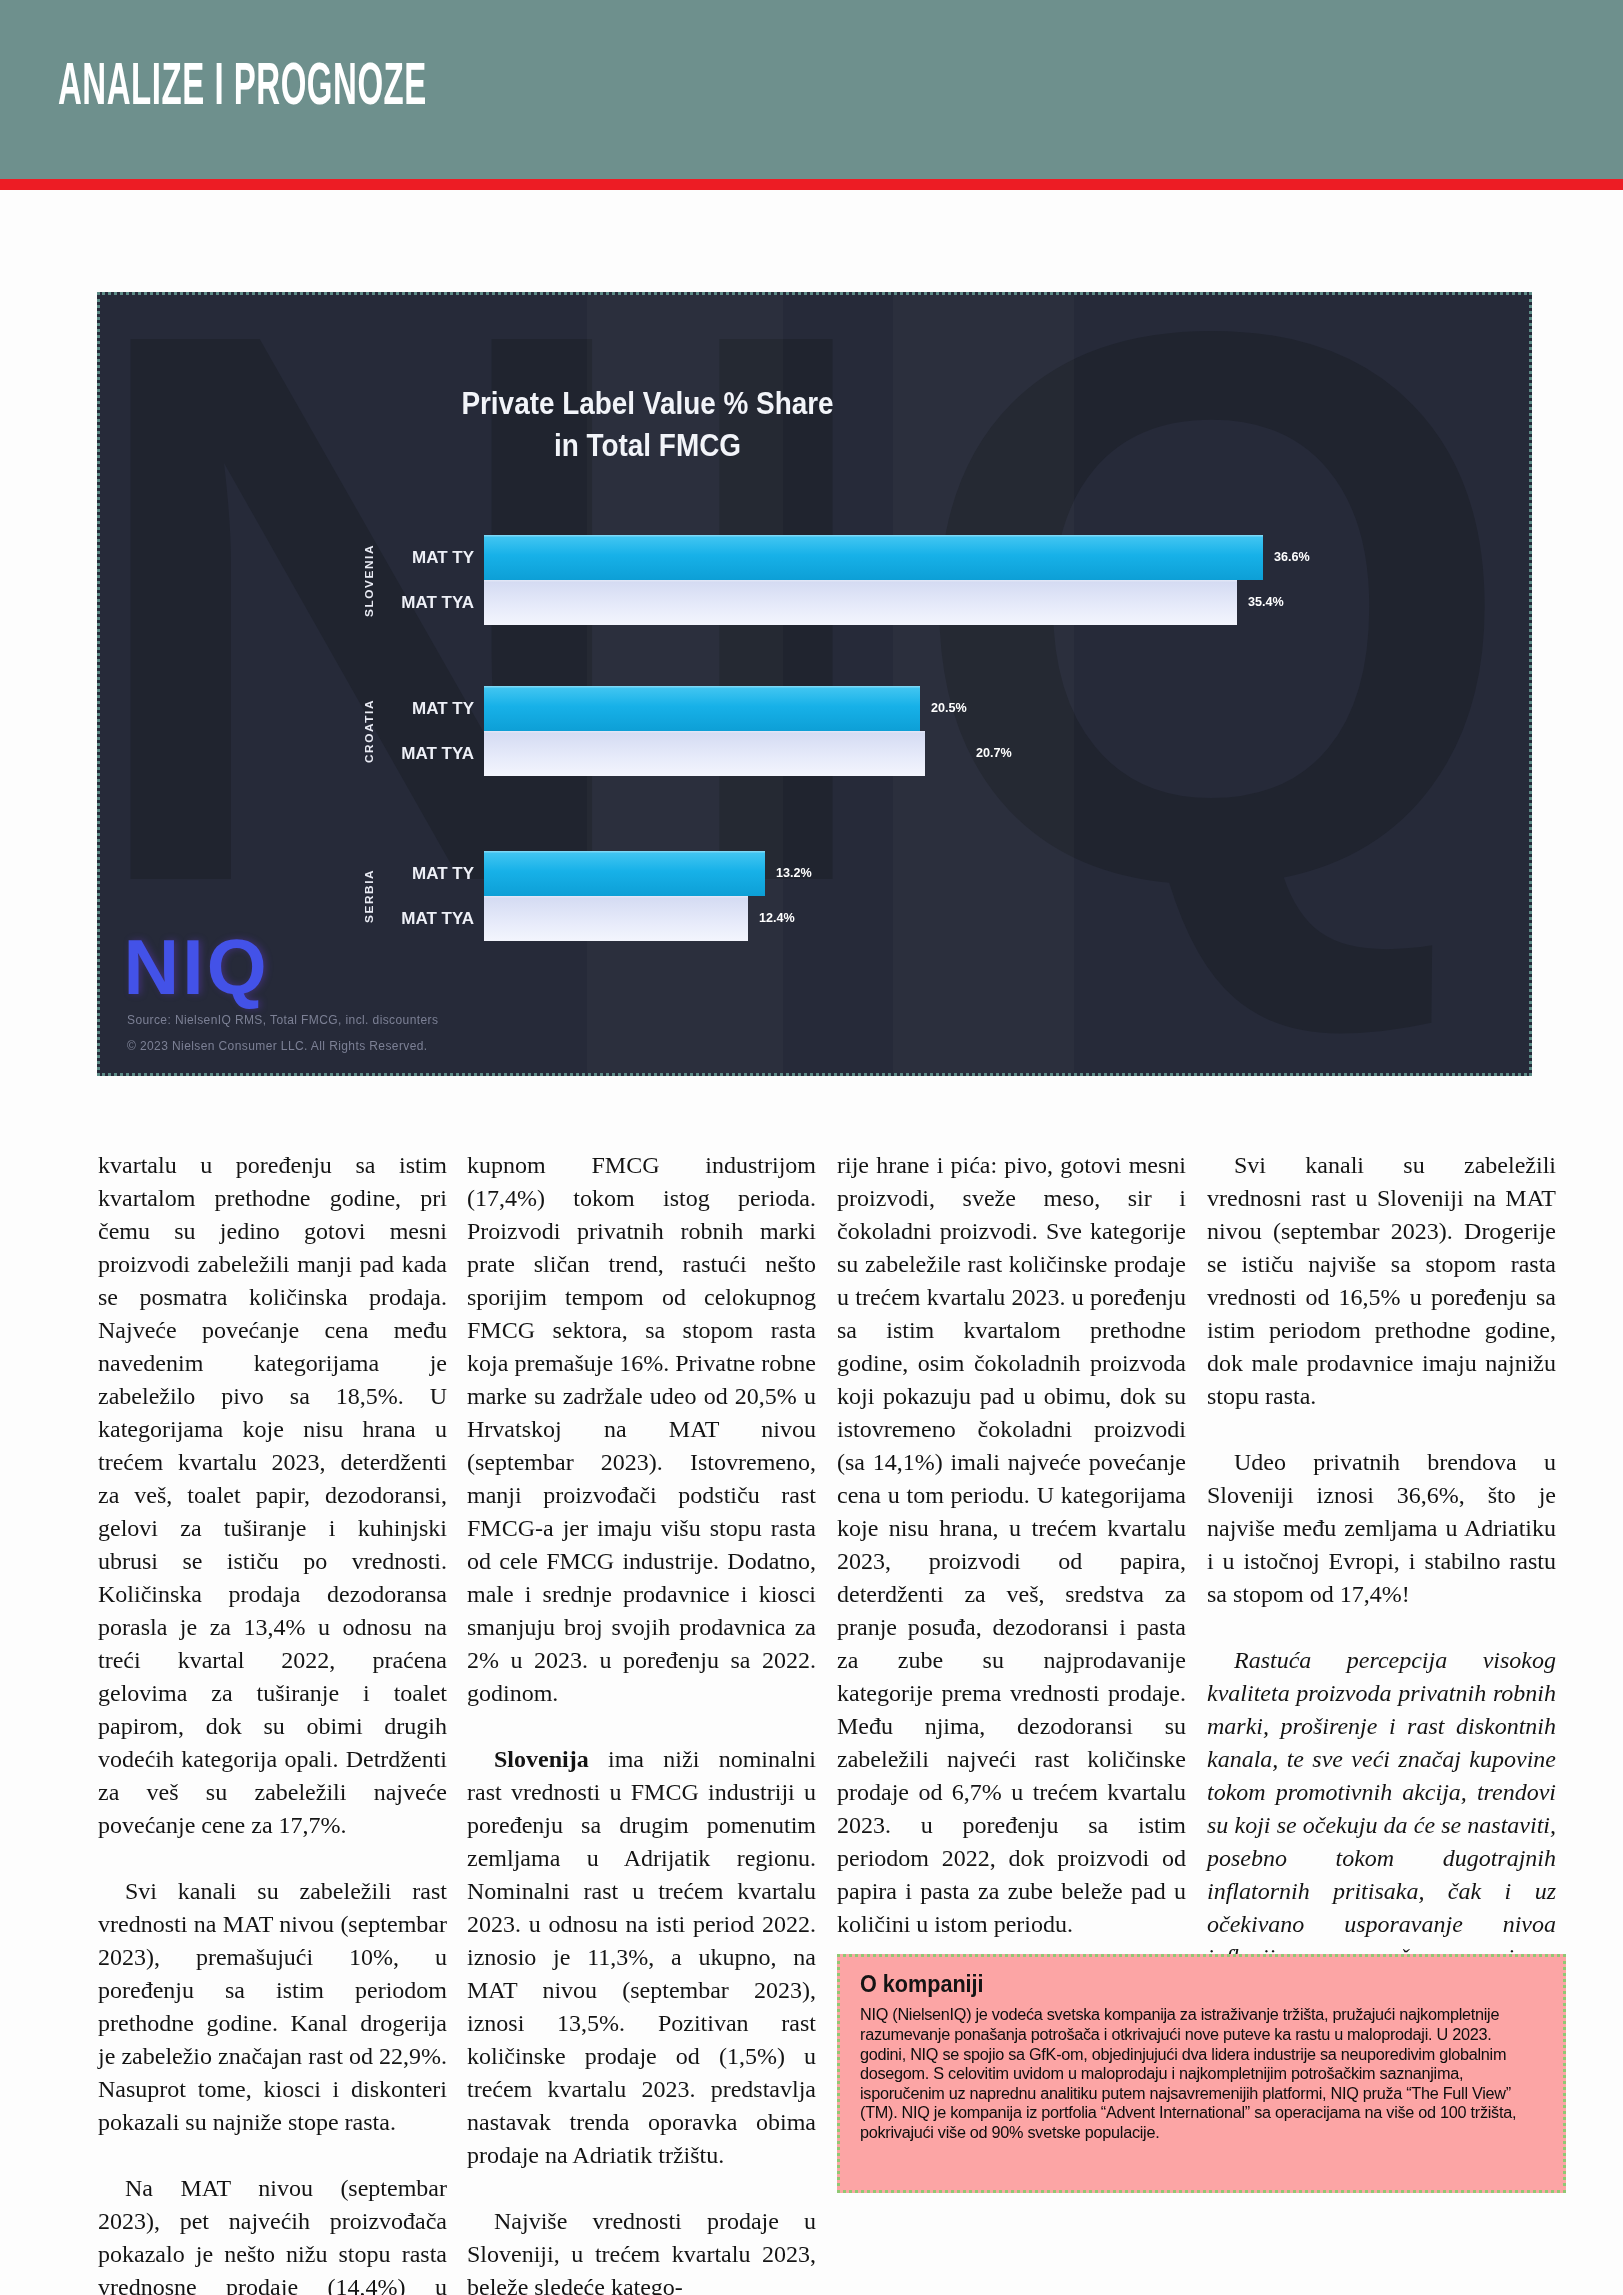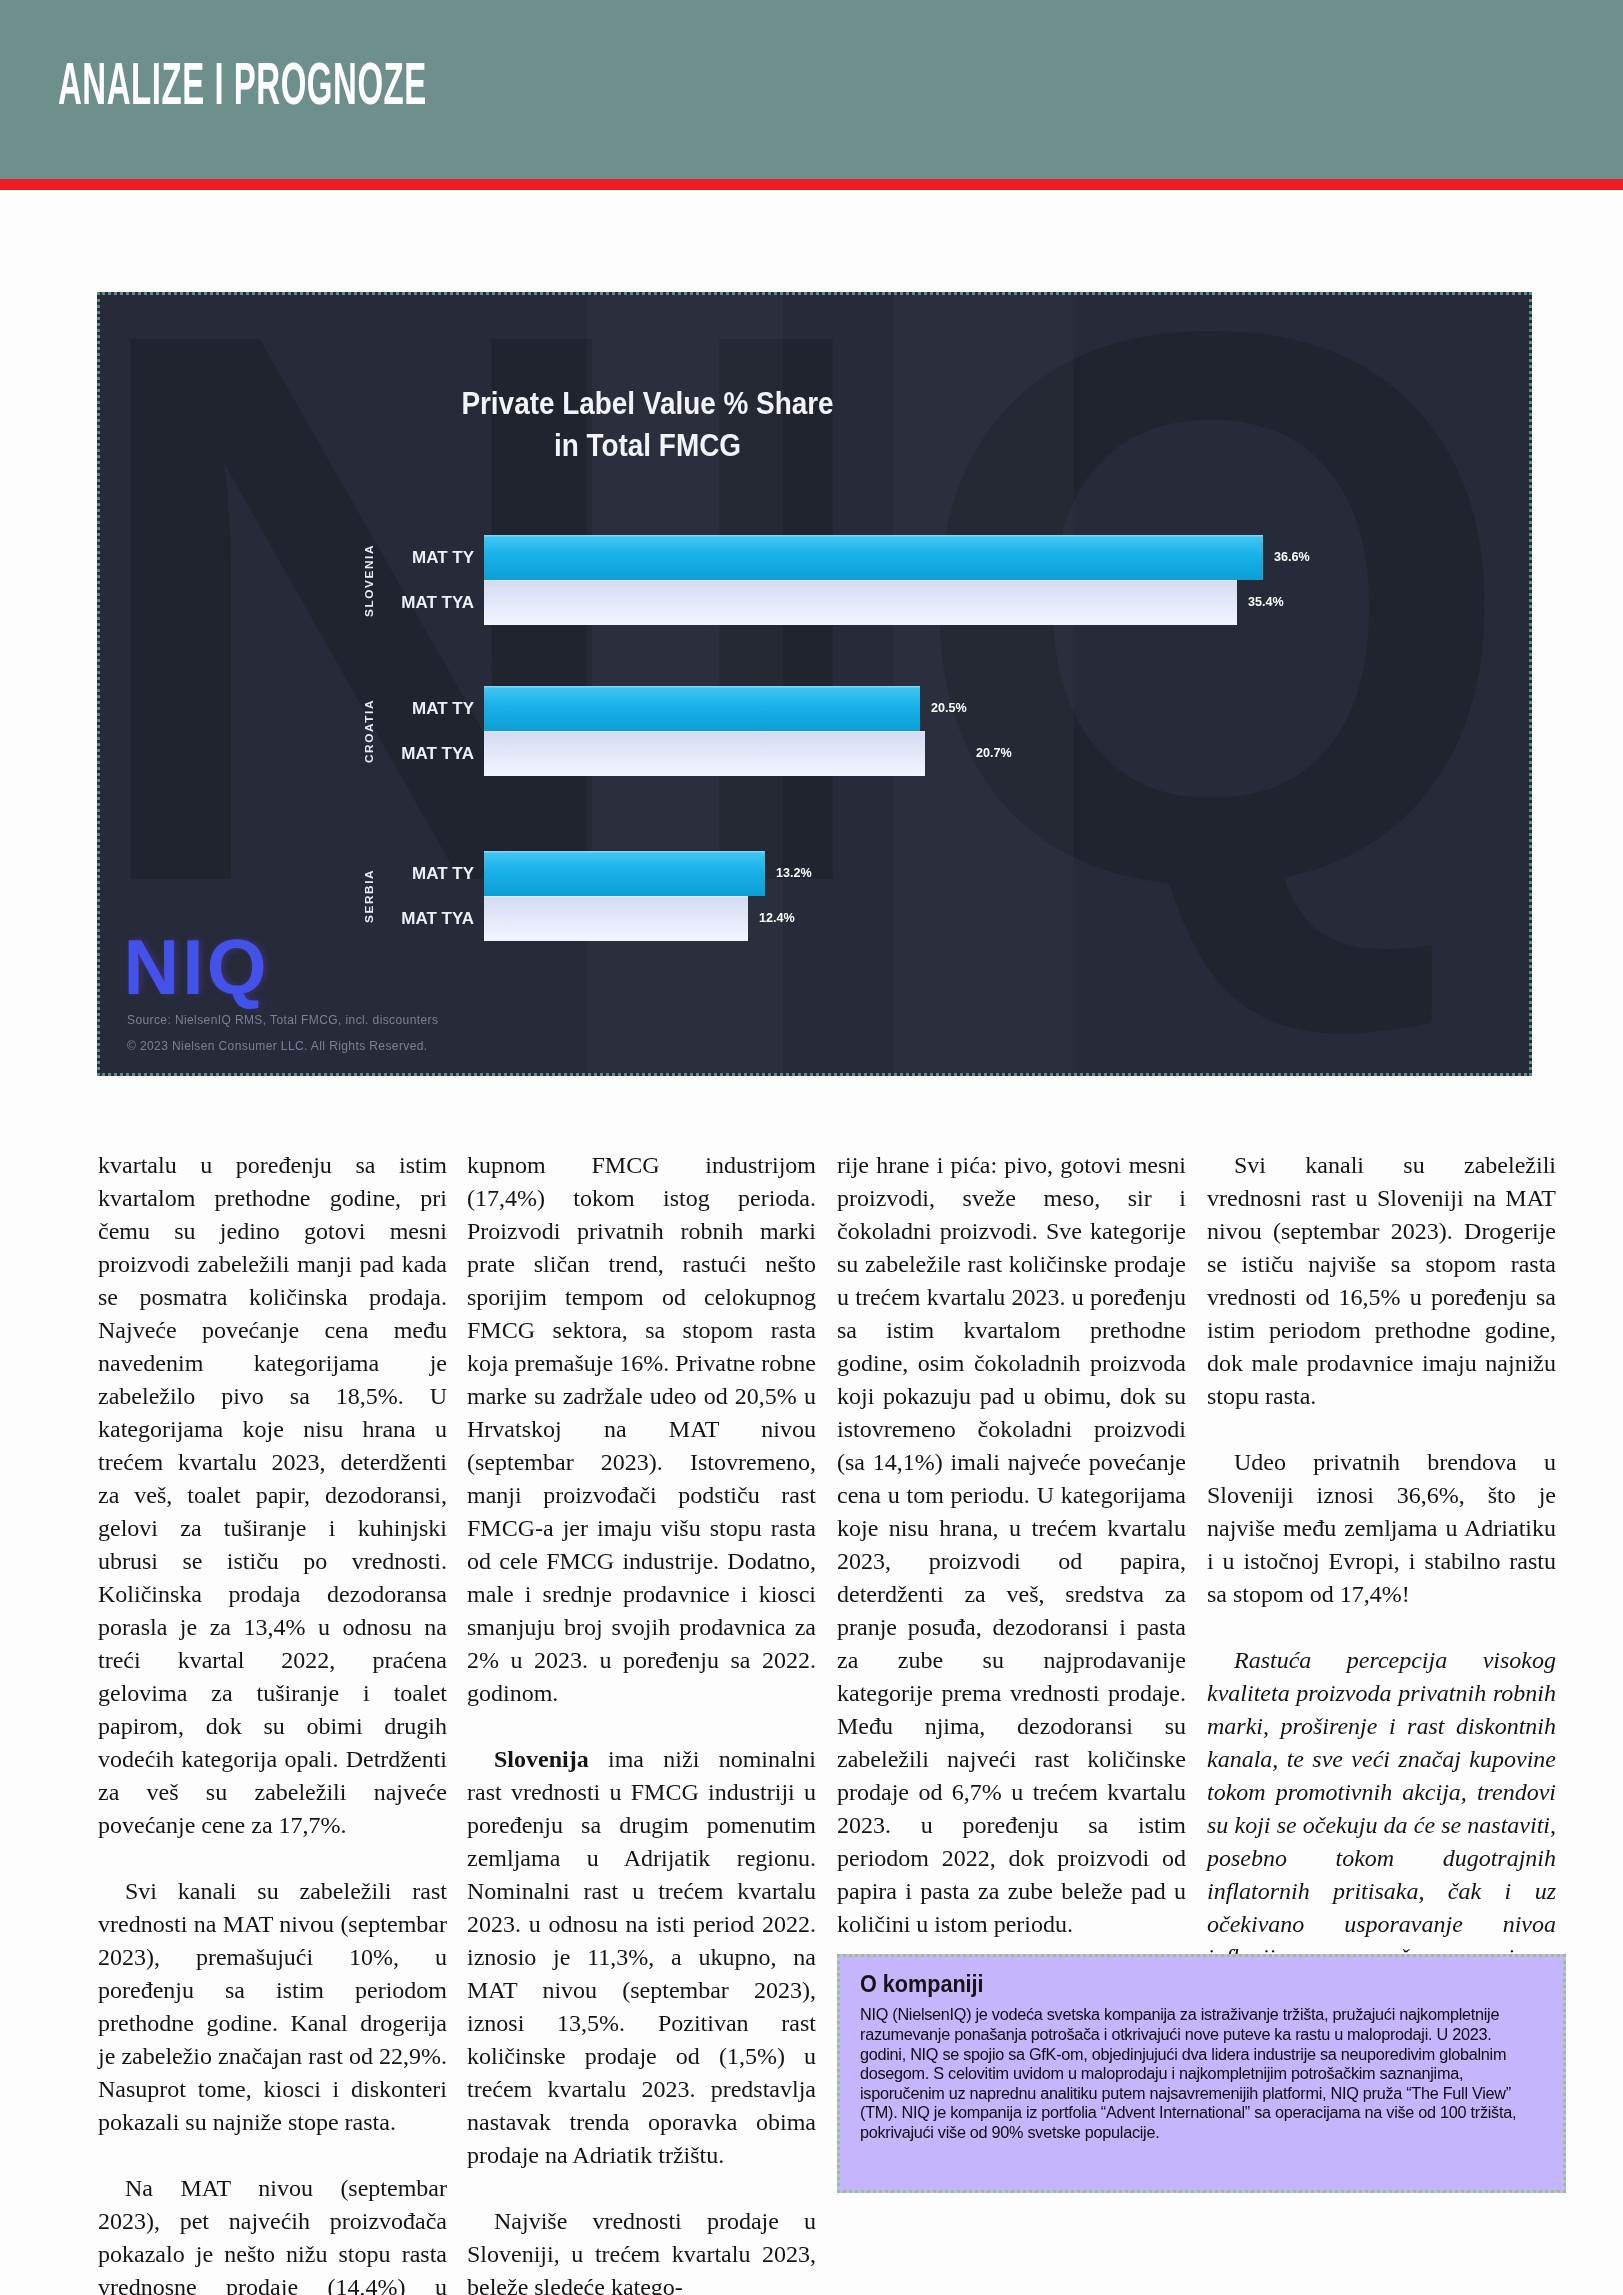--- a/index.html
+++ b/index.html
@@ -43,21 +43,21 @@
   .col{position:absolute;top:1140px;width:349px;text-align:justify;
        font-size:24px;line-height:33px;}
   .col p{margin:9px 0 33px 0;}
   .col p.noindent{text-indent:0;}
   .col p.indent{text-indent:27px;}
   .col p.italic{font-style:italic;}
   .col p b{font-weight:bold;}
 
   
   .about{position:absolute;left:837px;top:1954px;width:729px;height:239px;box-sizing:border-box;
-         border:3.9px dotted #90c873;background:#c4b5fd;padding:12.6px 20.4px;}
+         border:3.9px dotted #90c873;background:#fca5a5;padding:12.6px 20.4px;}
   .about h2{margin:0 0 7.9px 0;font-family:"Liberation Sans",sans-serif;font-weight:bold;font-size:24px;
          transform:scaleX(0.9);transform-origin:left top;white-space:nowrap;}
   .about p{margin:0;font-family:"Liberation Sans",sans-serif;font-size:17.3px;line-height:19.6px;
          letter-spacing:-0.3px;transform:scaleX(0.94);transform-origin:left top;width:106%;color:#0d0d0d;}
 
   
   .footer{position:absolute;left:98px;top:2240px;width:1476px;height:39px;
           font-family:"Liberation Sans",sans-serif;color:#111;}
   .pageno{position:absolute;left:0;top:1.6px;font-weight:bold;font-size:28px;transform:scaleX(.85);transform-origin:left top;}
   .fgroup{position:absolute;left:236px;top:0;display:flex;align-items:center;gap:14px;height:39px;}

